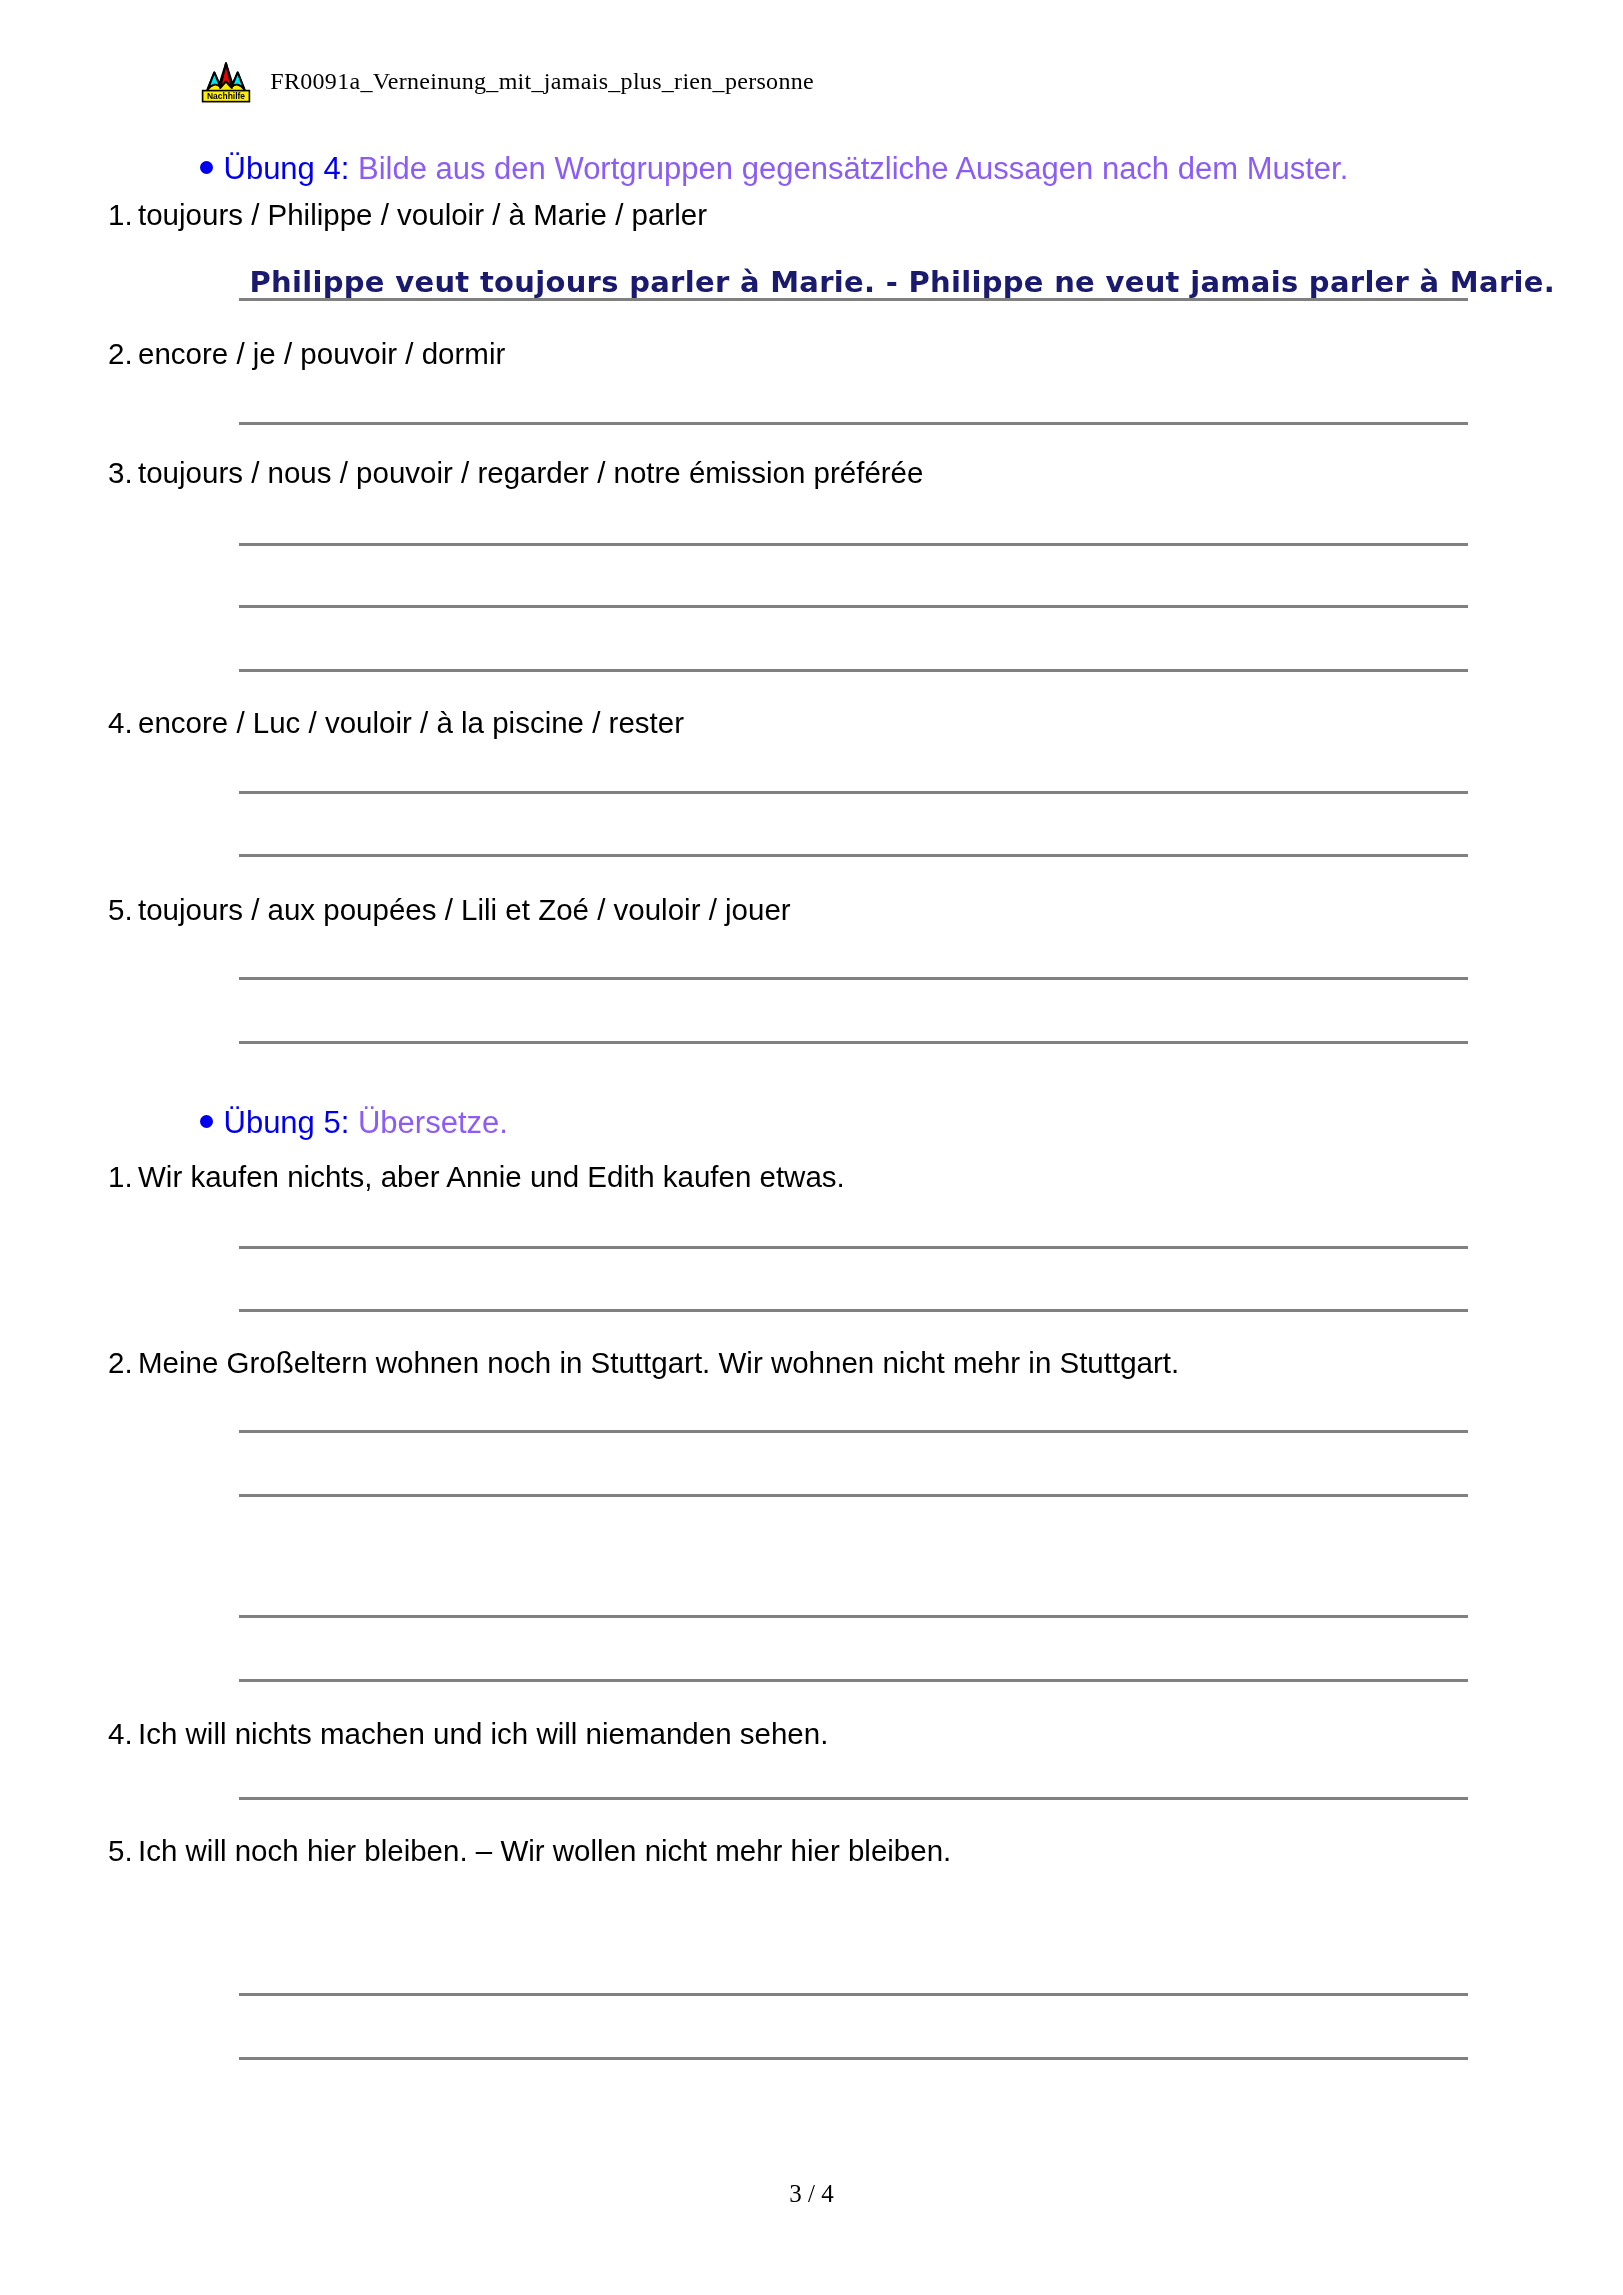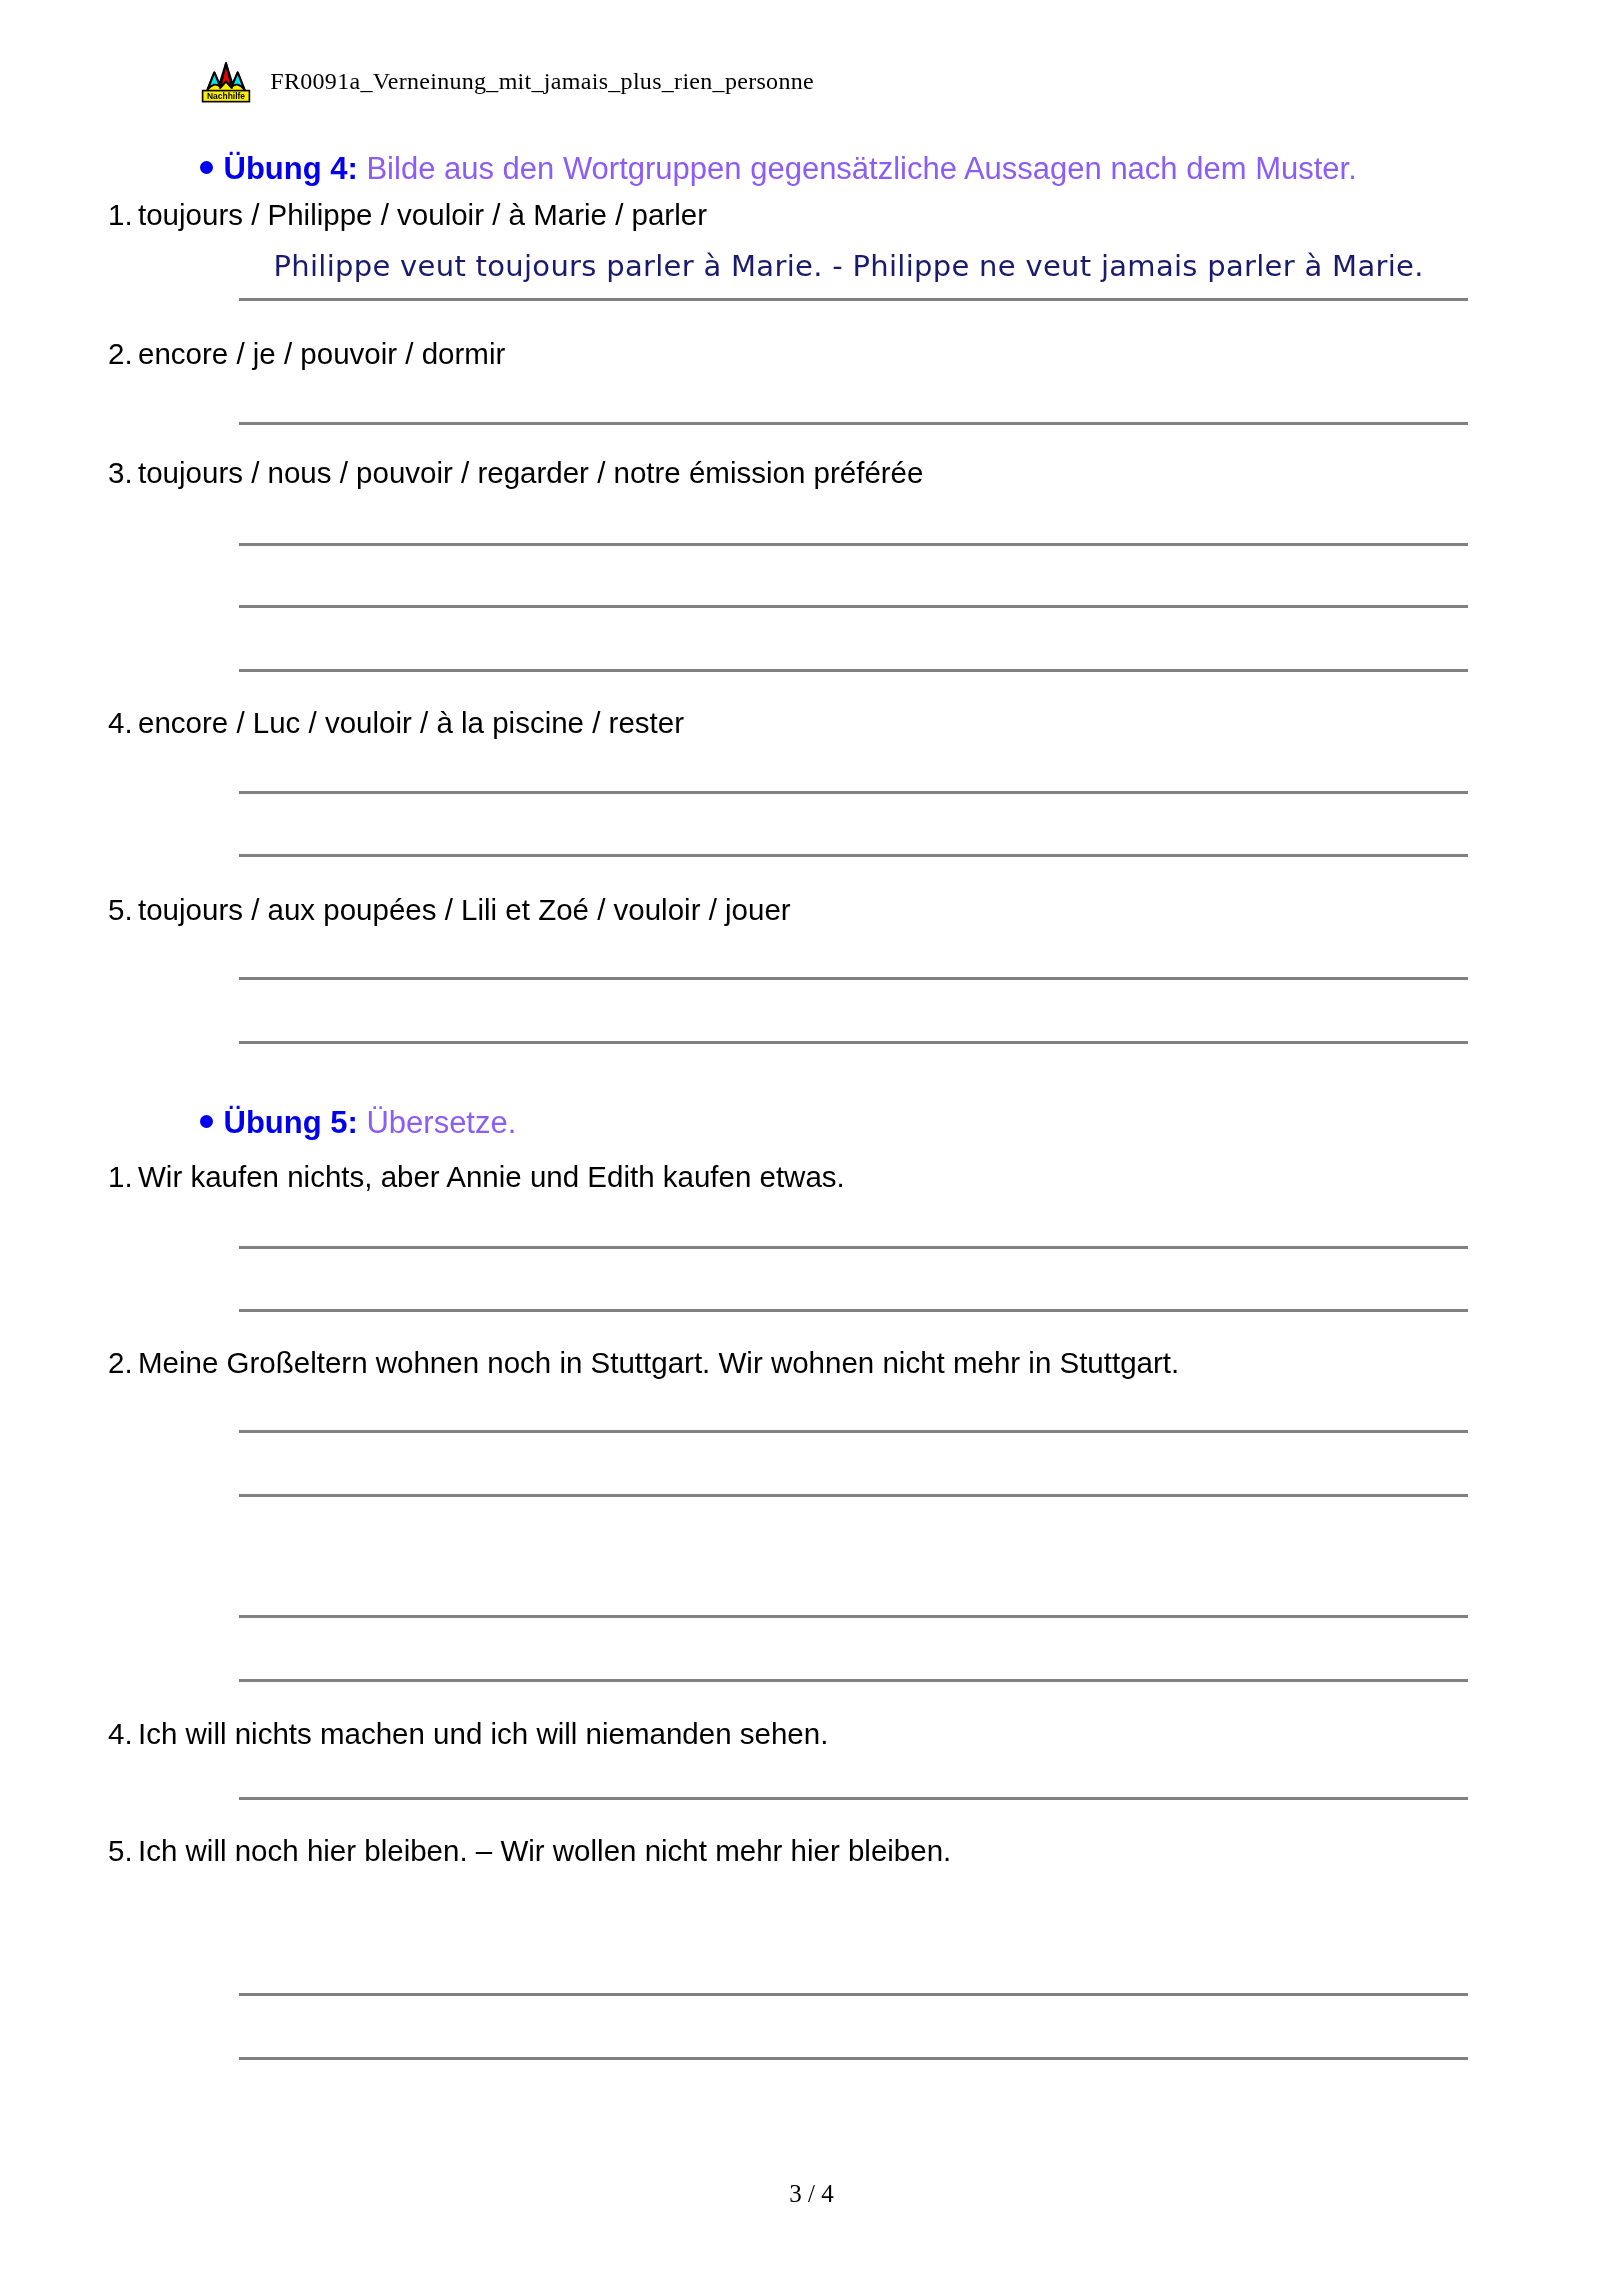--- a/index.html
+++ b/index.html
@@ -67,21 +67,21 @@
     height: 13px;
     border-radius: 50%;
     background: #0000ee;
     vertical-align: middle;
     margin-right: 10.5px;
     position: relative;
     top: -3.3px;
   }
   .ex-label {
     color: #0000ee;
-    font-weight: bold;
+    font-weight: normal;
     text-align: right;
   }
   .ex-prompt {
     color: #8b5cf6;
     font-weight: normal;
   }
 
   .item {
     position: absolute;
     left: 0;
@@ -111,28 +111,27 @@
 
   
   .answer-filled {
     position: absolute;
     left: 239px;
     width: 1229px;
   }
   .answer-filled .hand {
     position: absolute;
     left: 10.5px;
-    bottom: 18px;
+    bottom: 2px;
     font-family: "DejaVu Sans", sans-serif;
     font-size: 29px;
-    font-weight: 400;
+    font-weight: 700;
     color: #1a1a6e;
     white-space: nowrap;
     letter-spacing: 0.3px;
-    margin-left: 24px;
   }
   .answer-filled .rule {
     position: absolute;
     left: 0;
     bottom: 0;
     width: 1229px;
     height: 3.3px;
     background: #808080;
   }
 

